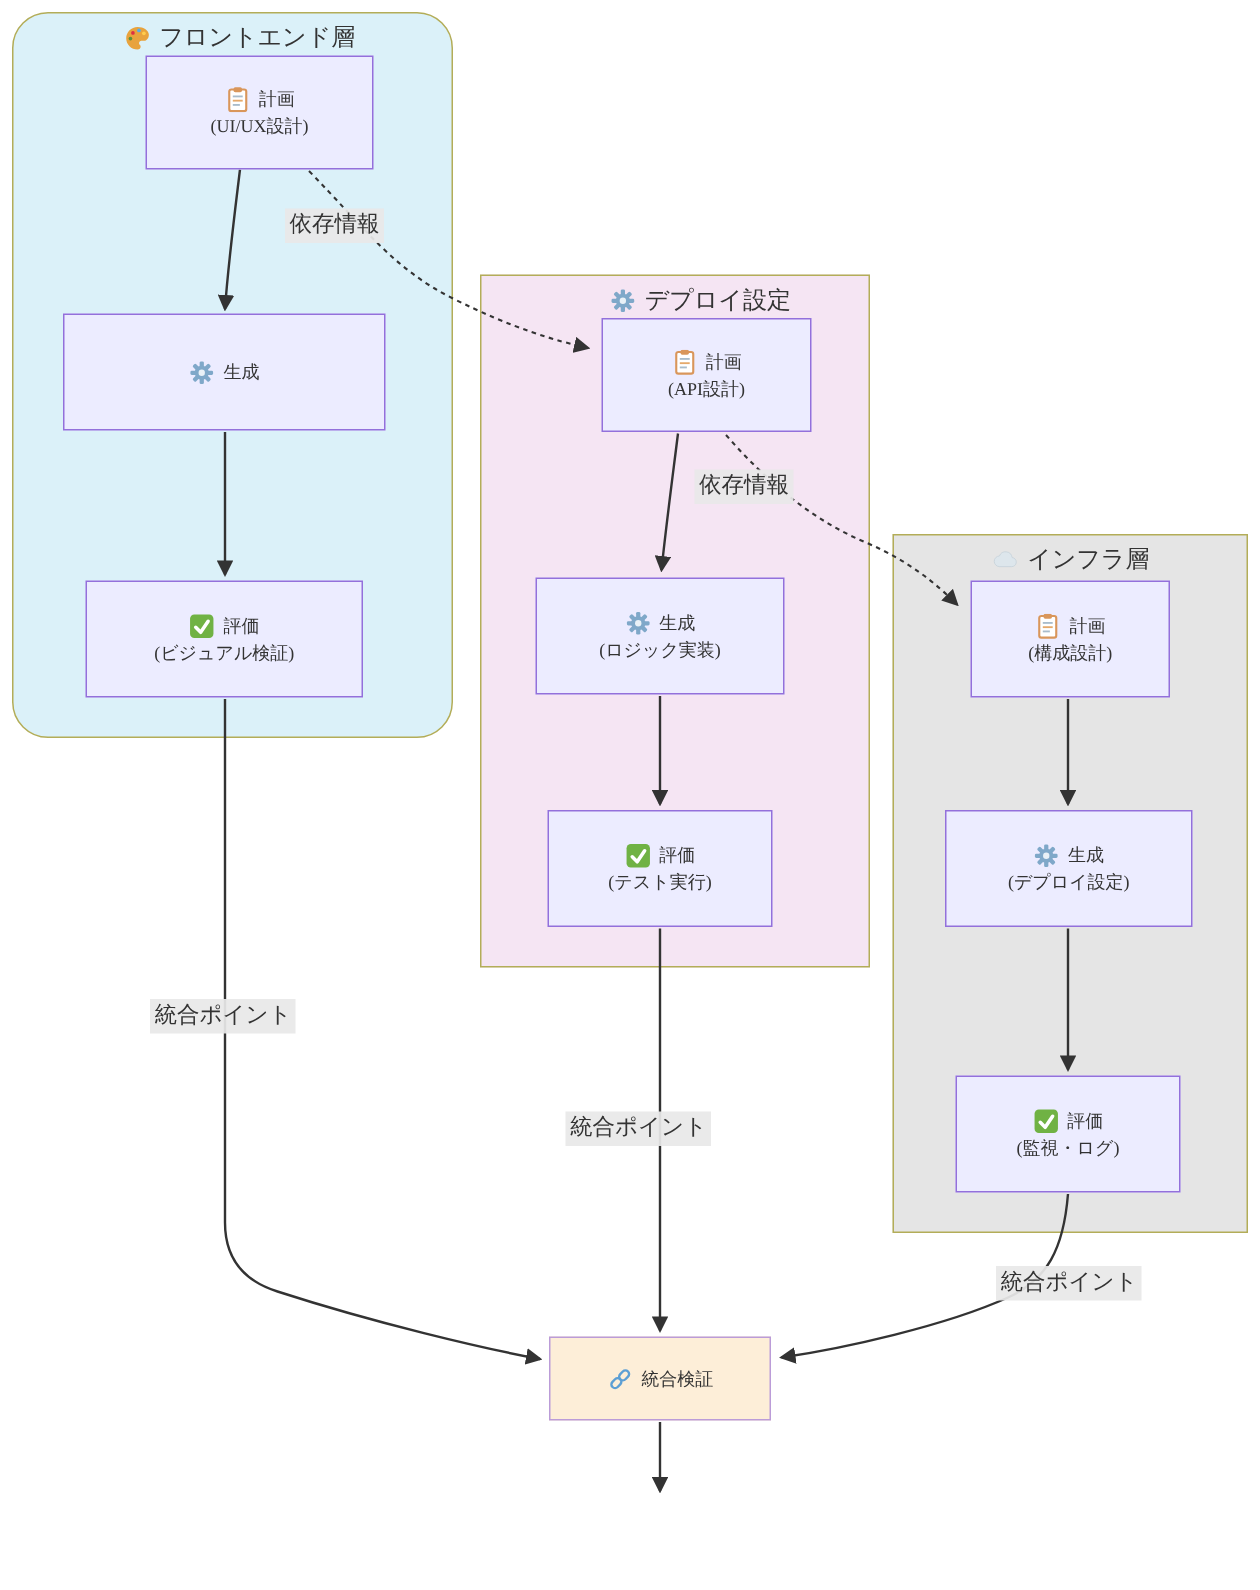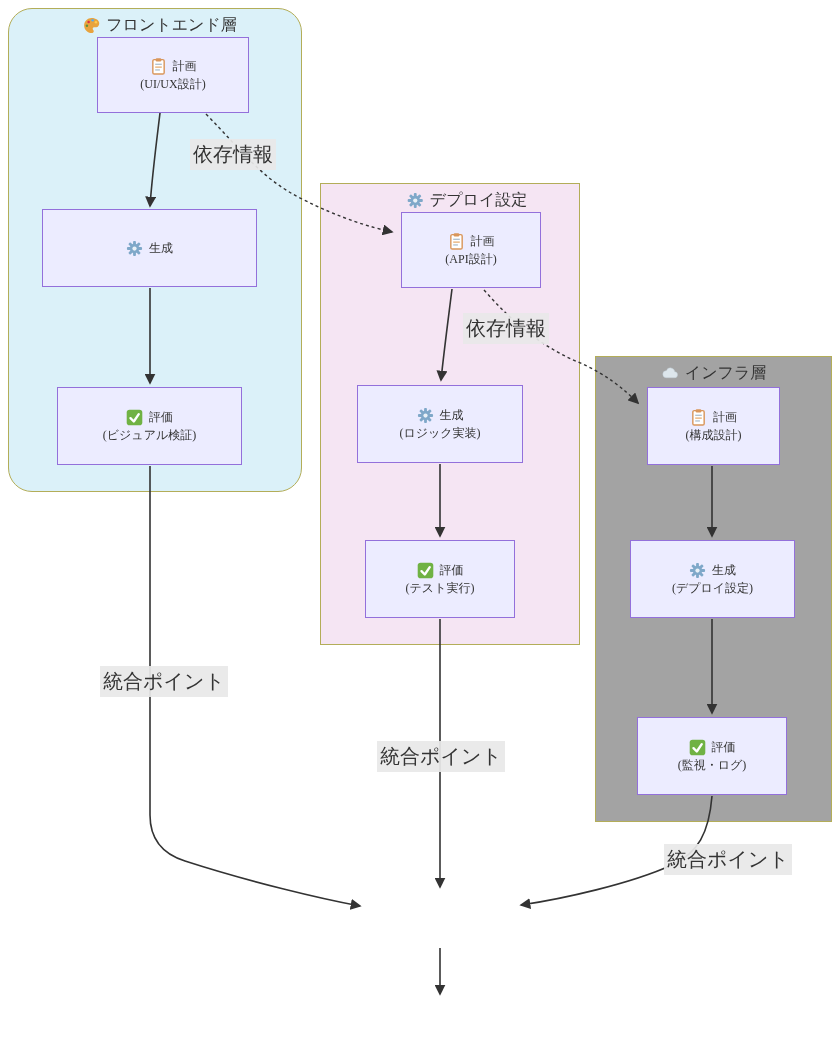--- a/index.html
+++ b/index.html
@@ -1,27 +1,27 @@
 <!DOCTYPE html>
 <html><head>
 <meta charset="utf-8">
 <style>
   html,body{margin:0;padding:0;background:#ffffff;}
   .canvas{position:relative;width:840px;height:1060px;background:#ffffff;
           font-family:"Liberation Serif","DejaVu Serif",serif;color:#333;overflow:hidden;}
   .cluster{position:absolute;border:1px solid #b3ad58;z-index:0;}
   .cluster-fe{left:8px;top:8px;width:292px;height:482px;background:#dbf1f9;border-radius:24px;}
   .cluster-be{left:320px;top:183px;width:258px;height:460px;background:#f5e5f3;}
-  .cluster-in{left:595px;top:356px;width:235px;height:464px;background:#a3a3a3;}
+  .cluster-in{left:595px;top:356px;width:235px;height:464px;background:#e5e5e5;}
   .cluster-title{position:absolute;top:6px;display:flex;align-items:center;gap:6px;
                  font-size:16px;white-space:nowrap;transform:translateX(-50%);}
   .t-fe{left:151px;} .t-be{left:146px;} .t-in{left:118px;}
   svg.edges{position:absolute;left:0;top:0;z-index:1;}
   .edge-label{position:absolute;z-index:2;background:rgba(232,232,232,0.93);
-              font-size:20px;line-height:1.55;padding:0 3px;white-space:nowrap;}
+              font-size:15px;line-height:1.55;padding:0 3px;white-space:nowrap;}
   .node{position:absolute;z-index:3;background:#ECECFF;border:1px solid #9370DB;
         display:flex;flex-direction:column;align-items:center;justify-content:center;
         font-size:12px;line-height:1.5;text-align:center;box-sizing:border-box;}
   .node .row{display:flex;align-items:center;gap:6px;}
   .node-integration{background:#fdeed8;border-color:#bb9cd8;}
   .node-deploy{background:#fbe3f0;border-color:#bb9cd8;}
   .ic{width:17px;height:17px;display:inline-block;vertical-align:-2px;flex:0 0 auto;}
   .defs{position:absolute;width:0;height:0;overflow:hidden;}
 </style>
 </head>
@@ -212,14 +212,22 @@
   <div class="node" style="left:637px;top:717px;width:150px;height:78px;">
     <span class="row">
       <svg class="ic">
           <use href="#sym-check"></use>
         </svg>
       <span>評価</span>
     </span>
     <span>(監視・ログ)</span>
   </div>
 
+  <div class="node node-integration" style="left:366px;top:891px;width:148px;height:56px;">
+    <span class="row">
+      <svg class="ic">
+          <use href="#sym-link"></use>
+        </svg>
+      <span>統合検証</span>
+    </span>
+  </div>
 
 </div>
 
 </body></html>

